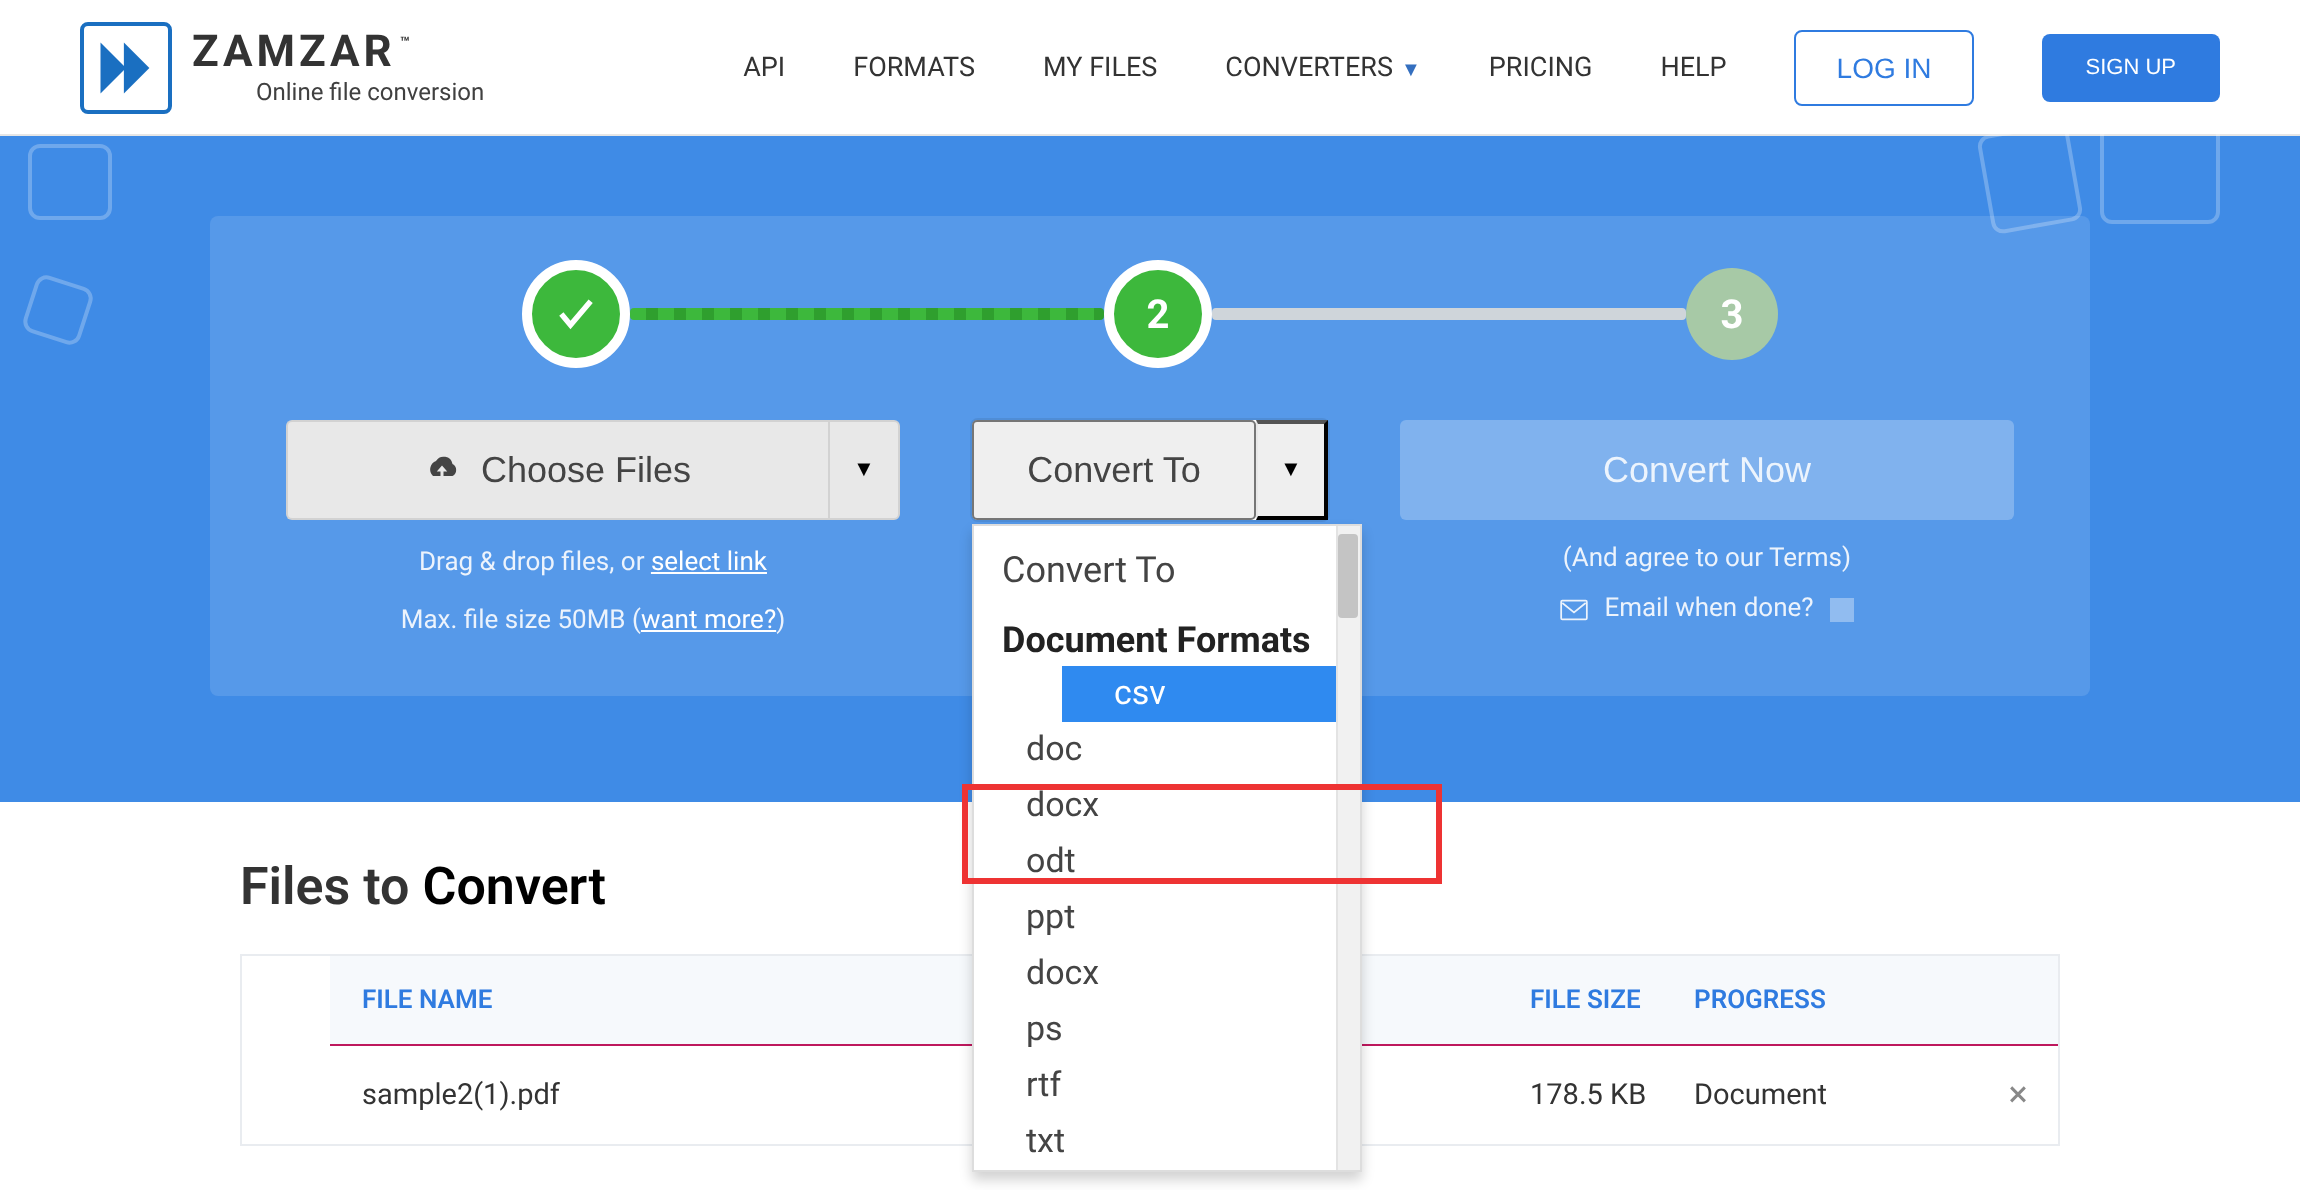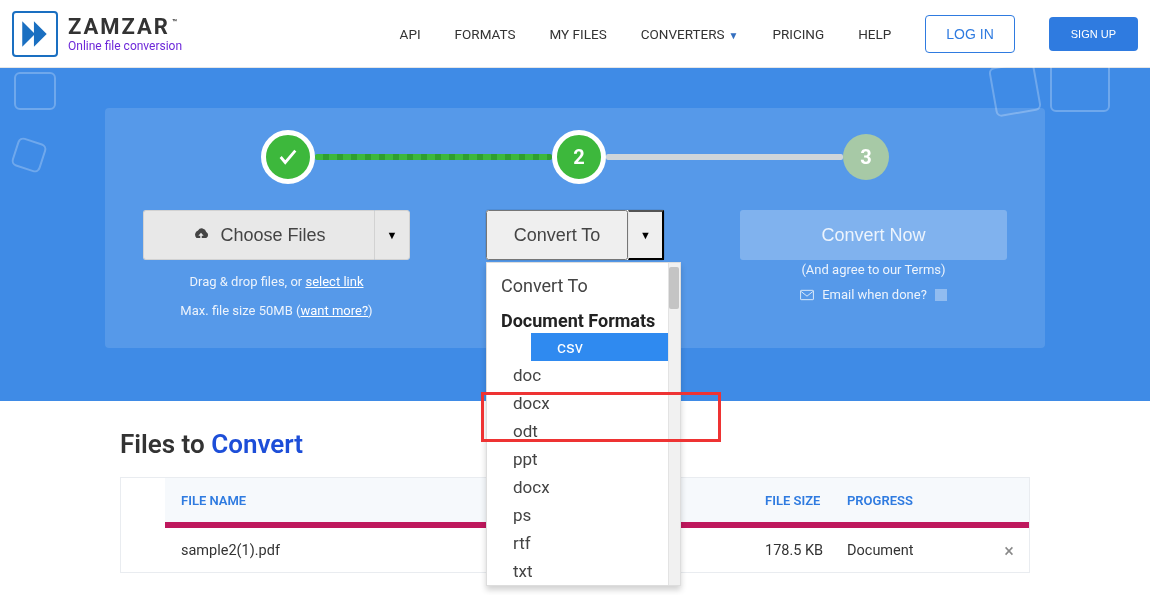--- a/index.html
+++ b/index.html
@@ -1,42 +1,42 @@
 <!DOCTYPE html>
 <html><head>
 <meta charset="utf-8">
 <style>
   * { box-sizing: border-box; margin: 0; padding: 0; }
   body { font-family: -apple-system, "Segoe UI", Roboto, Arial, sans-serif; background: #fff; width: 1150px; height: 595px; overflow: hidden; }
-  .topbar { display: flex; align-items: center; justify-content: space-between; padding: 8px 12px; border-bottom: 1px solid #e6e6e6; height: 68px; }
+  .topbar { display: flex; align-items: center; justify-content: space-between; padding: 8px 40px; border-bottom: 1px solid #e6e6e6; height: 68px; }
   .logo-wrap { display: flex; align-items: center; gap: 10px; }
   .logo-mark { width: 46px; height: 46px; background: #fff; border: 2px solid #1a6fc1; border-radius: 4px; display: flex; align-items: center; justify-content: center; }
   .logo-mark svg { width: 34px; height: 34px; }
   .logo-text { line-height: 1; }
   .logo-title { font-size: 22px; font-weight: 700; letter-spacing: 2px; color: #333; }
   .logo-title sup { font-size: 8px; margin-left: 2px; }
-  .logo-sub { font-size: 12px; color: #6d28d9; margin-top: 2px; }
+  .logo-sub { font-size: 12px; color: #404040; margin-top: 2px; margin-left: 32px; }
   .nav { display: flex; align-items: center; gap: 34px; font-size: 13.5px; }
   .nav a { color: #333; text-decoration: none; cursor: pointer; }
   .nav .caret { font-size: 10px; margin-left: 4px; color: #346fbf; }
   .btn-outline { border: 1.5px solid #2f7be0; color: #2f7be0; background: #fff; padding: 10px 20px; border-radius: 4px; font-size: 14px; cursor: pointer; }
   .btn-primary { border: none; background: #2f7be0; color: #fff; padding: 11px 22px; border-radius: 4px; font-size: 11px; cursor: pointer; }
   .hero { background: #3f8be6; height: 333px; position: relative; overflow: visible; }
   .hero-deco { position: absolute; border: 2px solid rgba(255,255,255,0.25); border-radius: 6px; }
   .panel { position: absolute; left: 105px; top: 40px; width: 940px; height: 240px; background: rgba(255,255,255,0.12); border-radius: 4px; }
   .steps { display: flex; align-items: center; justify-content: center; gap: 0; margin-top: 22px; }
   .step { width: 46px; height: 46px; border-radius: 50%; display: flex; align-items: center; justify-content: center; font-weight: 700; color: #fff; font-size: 20px; }
   .step1 { background: #3db83c; border: 5px solid #fff; width: 54px; height: 54px; }
   .step1 svg { width: 22px; height: 22px; }
   .connector { height: 6px; width: 237px; border-radius: 2px; }
   .conn-a { background: repeating-linear-gradient(90deg,#3db83c,#3db83c 8px,#2f9f2e 8px,#2f9f2e 14px); }
   .conn-b { background: #cfd5da; }
   .step2 { background: #3db83c; border: 5px solid #fff; width: 54px; height: 54px; }
   .step3 { background: #a7c9a6; }
-  .row-controls { display: flex; gap: 76px; margin: 26px 38px 0 38px; }
+  .row-controls { display: flex; gap: 36px; margin: 26px 38px 0 38px; }
   .ctl { flex: 1; position: relative; }
   .choose { display: flex; }
   .choose-main { flex: 1; background: #e8e8e8; color: #444; border: 1px solid #d2d2d2; border-right: none; height: 50px; display: flex; align-items: center; justify-content: center; gap: 10px; font-size: 18px; cursor: pointer; border-radius: 3px 0 0 3px; }
   .choose-main svg { width: 18px; height: 16px; }
   .choose-split { width: 36px; background: #e8e8e8; border: 1px solid #d2d2d2; display: flex; align-items: center; justify-content: center; cursor: pointer; font-size: 11px; border-radius: 0 3px 3px 0; }
   .convert-to { display: flex; background: #fff; border-radius: 3px; box-shadow: 0 0 0 1px rgba(0,0,0,0.08); height: 50px; }
   .convert-to-main { flex: 1; display: flex; align-items: center; justify-content: center; font-size: 18px; color: #444; cursor: pointer; }
   .convert-to-split { width: 36px; display: flex; align-items: center; justify-content: center; border-left: 1px solid #e8e8e8; cursor: pointer; font-size: 11px; }
   .convert-now { width: 100%; height: 50px; background: rgba(255,255,255,0.25); color: rgba(255,255,255,0.85); border: none; border-radius: 3px; font-size: 18px; cursor: not-allowed; }
   .hints { margin-top: 14px; font-size: 13px; color: #ecf3fc; text-align: center; }
@@ -49,28 +49,28 @@
   .dropdown { position: absolute; top: 52px; left: 0; width: 195px; background: #fff; border: 1px solid #ddd; box-shadow: 0 4px 6px rgba(0,0,0,0.18); z-index: 50; padding-top: 8px; }
   .dropdown-scroll-hint { position:absolute; right:0; top:0; width:12px; height:100%; background:#f1f1f1; border-left:1px solid #e3e3e3; }
   .dropdown-scroll-thumb { position:absolute; right:1px; top:4px; width:10px; height:42px; background:#c4c4c4; border-radius:2px; }
   .dropdown .dd-title { padding: 4px 14px 14px 14px; font-size: 18px; color: #444; }
   .dropdown .dd-group { font-weight: 700; font-size: 18px; padding: 0 14px 2px 14px; color: #222; }
   .dropdown .dd-item { padding: 4px 14px 4px 26px; font-size: 17px; color: #444; cursor: pointer; }
   .dropdown .dd-item.active { background: #2f8af0; color: #fff; margin-left: 44px; }
   .highlight-box { position: absolute; border: 3px solid #e33; width: 240px; height: 50px; top: 324px; left: 481px; z-index: 60; pointer-events: none; }
   .files-section { padding: 28px 120px 0 120px; }
   .files-title { font-size: 26px; font-weight: 600; color: #333; margin-bottom: 18px; }
-  .files-title .accent { color: #1d4ed8; }
+  .files-title .accent { color: #000000; }
   .files-table { width: 100%; border: 1px solid #e9ecf0; padding-left: 44px; }
   .files-thead { display: flex; background: #f6f9fc; color: #2f7be0; font-size: 13px; font-weight: 600; height: 44px; align-items: center; }
   .col-name { flex: 0 0 600px; padding-left: 16px; }
   .col-size { flex: 0 0 82px; }
   .col-prog { flex: 1; }
   .col-close { flex: 0 0 40px; text-align: center; color: #888; cursor: pointer; font-size: 18px; }
-  .files-row { display: flex; height: 50px; align-items: center; border-top: 6px solid #be185d; font-size: 14.5px; color: #333; }
+  .files-row { display: flex; height: 50px; align-items: center; border-top: 1px solid #be185d; font-size: 14.5px; color: #333; }
 </style>
 </head>
 <body>
 
 <div class="topbar">
   <div class="logo-wrap">
     <div class="logo-mark">
       <svg viewBox="0 0 64 64">
           <polygon points="8,8 32,32 8,56" fill="#1a6fc1"></polygon>
           <polygon points="30,8 54,32 30,56" fill="#1a6fc1"></polygon>
@@ -154,21 +154,21 @@
           <div class="dd-item">ppt</div>
           <div class="dd-item">docx</div>
           <div class="dd-item">ps</div>
           <div class="dd-item">rtf</div>
           <div class="dd-item">txt</div>
         </div>
       </div>
 
       <div class="ctl">
         <button class="convert-now">Convert Now</button>
-        <div class="terms" style="margin-top:2px;">
+        <div class="terms" style="margin-top:12px;">
           <span>(And agree to our </span><a>Terms</a><span>)</span>
         </div>
         <div class="email-row">
           <svg viewBox="0 0 24 18">
               <rect x="1" y="1" width="22" height="16" rx="1" stroke="#ecf3fc" stroke-width="1.5" fill="none"></rect>
               <path d="M2 3 L12 11 L22 3" stroke="#ecf3fc" stroke-width="1.5" fill="none"></path>
             </svg>
           <span style="color:#ecf3fc;font-size:13px;">Email when done?</span>
           <span class="email-check"></span>
         </div>

